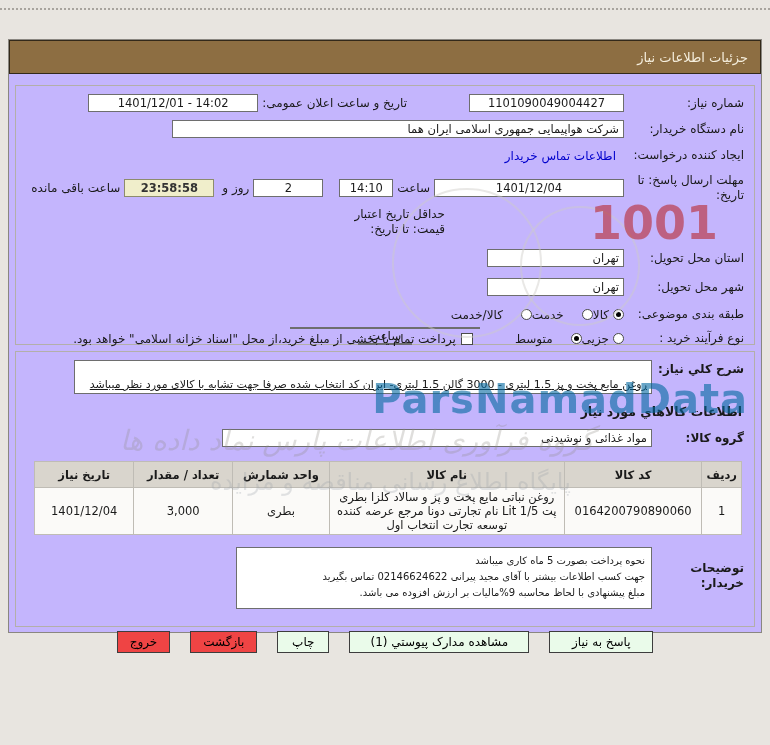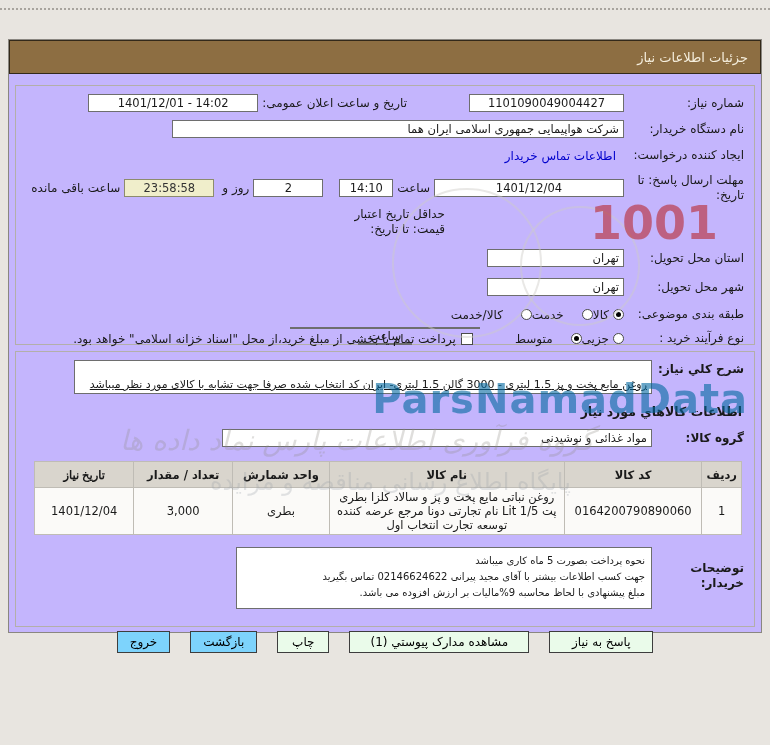--- a/index.html
+++ b/index.html
@@ -31,21 +31,21 @@
 
   .frow { display: flex; align-items: center; font-size: 12px; }
   .lblcol { flex: 0 0 120px; width: 120px; line-height: 15px; }
   .lblcol2 { flex: 0 0 92px; width: 92px; font-weight: bold; line-height: 15px; }
   .tb {
     background: #fff; border: 1px solid #6e6e6e; height: 18px; line-height: 16px;
     font-size: 11.5px; padding: 0 4px; overflow: hidden; white-space: nowrap;
   }
   .num { direction: ltr; text-align: center; }
   .link { color: #0000cc; font-size: 12px; cursor: pointer; margin-right: 8px; white-space: nowrap; }
-  .countdown { background: #f0eecb; border: 1px solid #8d8c6d; color: #333; width: 90px; flex: 0 0 90px; }
+  .countdown { background: #f0eecb; border: 1px solid #8d8c6d; color: #333; width: 90px; flex: 0 0 90px; font-weight: bold; }
   .inlbl { margin: 0 4px; white-space: nowrap; }
 
   .radio {
     display: inline-block; width: 11px; height: 11px; border-radius: 50%;
     border: 1px solid #4a4a4a; background: #fff; position: relative; margin-left: 4px; flex: 0 0 11px;
   }
   .radio.sel::after { content: ""; position: absolute; inset: 2px; border-radius: 50%; background: #000; }
   .chk {
     display: inline-block; width: 12px; height: 12px;
     border: 1px solid #4a4a4a; background: #fff; margin-left: 5px; flex: 0 0 12px;
@@ -56,29 +56,29 @@
   .heading { font-weight: bold; font-size: 12.5px; margin: 10px 2px 10px 0; }
   .groupbox { width: 430px; }
   .notesbox { width: 416px; height: 62px; font-size: 10px; line-height: 16px; white-space: normal; padding: 5px 6px 9px 6px; }
 
   table.items { border-collapse: collapse; margin: 0 2px 12px 2px; width: 708px; }
   table.items th, table.items td { border: 1px solid #bfbcb5; font-size: 11.5px; padding: 2px 4px; }
   table.items th { background: #d9d5cd; font-weight: bold; height: 26px; }
   table.items td { background: #fbfaf8; text-align: center; height: 40px; }
   td.name-cell { font-size: 11px; text-align: right; line-height: 14px; }
   .c-row { width: 32px; } .c-code { width: 138px; } .c-name { width: 240px; }
-  .c-unit { width: 98px; } .c-qty { width: 100px; } .c-date { width: 100px; font-family: Liberation Serif, serif; }
+  .c-unit { width: 98px; } .c-qty { width: 100px; } .c-date { width: 100px; }
 
   .buttons { position: absolute; top: 631px; left: 0; right: 0; display: flex; justify-content: center; gap: 20px; }
   .btn {
     border: 1px solid #3d3d3d; font-size: 12px; height: 22px; line-height: 20px;
     text-align: center; padding: 0 12px; cursor: pointer; font-family: "DejaVu Sans", sans-serif;
   }
   .btn.green { background: #eafbea; }
-  .btn.pink { background: #7dd3fc; }
+  .btn.pink { background: #ef4444; }
   .b-answer { min-width: 104px; } .b-docs { min-width: 180px; } .b-print { min-width: 52px; }
   .b-back { min-width: 46px; } .b-exit { min-width: 40px; }
 
   .wm { position: absolute; pointer-events: none; z-index: 5; }
   .wm-brand { top: 376px; right: 22px; font-size: 40px; font-weight: bold; color: #0369a1; opacity: .6; letter-spacing: 1px; direction: ltr; }
   .wm-callig { top: 424px; left: 120px; font-size: 28px; font-style: italic; color: #8f8c86; opacity: .28; }
   .wm-tagline { top: 468px; left: 210px; font-size: 24px; color: #9aa0a8; opacity: .28; }
   .wm-digits { top: 196px; left: 590px; font-size: 46px; font-weight: bold; color: #b91c1c; opacity: .55; direction: ltr; }
   .wm-circle { border: 2px solid #cfccc7; border-radius: 50%; opacity: .45; }
   .wm-c1 { top: 188px; left: 392px; width: 150px; height: 150px; }

